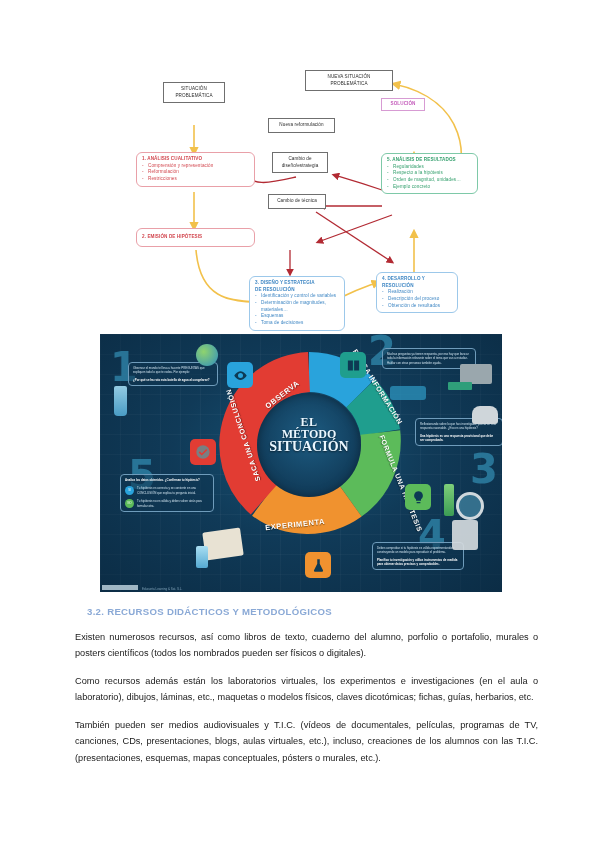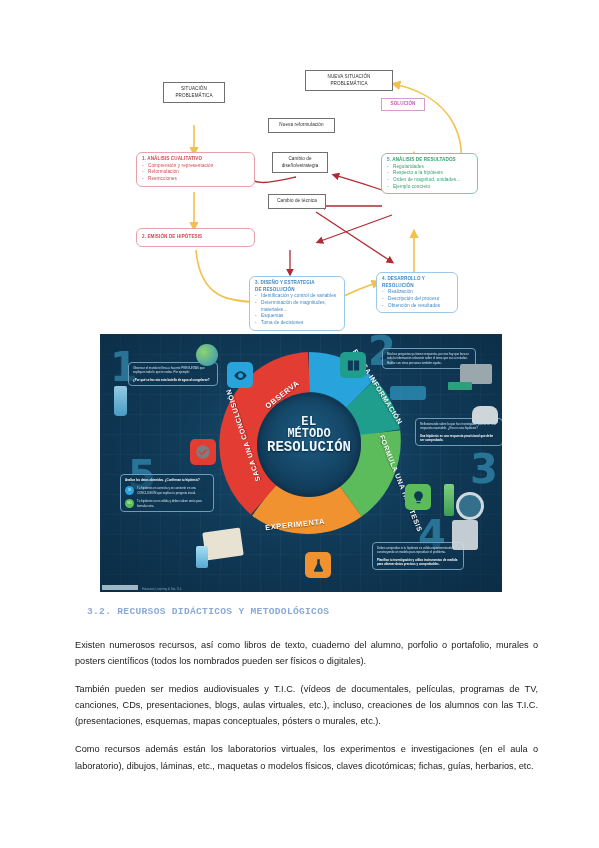--- a/index.html
+++ b/index.html
@@ -50,37 +50,37 @@
            color:#cfe3ef;font-size:2.9px;line-height:1.5;}
   .callout b{color:#ffffff;}
   .iconbox{position:absolute;width:26px;height:26px;border-radius:5px;
            display:flex;align-items:center;justify-content:center;
            font-size:14px;color:#fff;}
   .ring{position:absolute;left:116px;top:18px;width:186px;height:186px;}
   .hub{position:absolute;left:157px;top:59px;width:104px;height:104px;
        border-radius:50%;background:radial-gradient(circle at 50% 42%,#1d5c82 0%,#123f5e 62%,#0e3350 100%);
        box-shadow:0 0 10px rgba(0,0,0,.35) inset;}
   .hub-t{position:absolute;left:0;right:0;top:26px;text-align:center;
-         color:#eaf7ff;font-weight:bold;font-family:Liberation Mono, monospace;
+         color:#eaf7ff;font-weight:bold;font-family:Liberation Serif, serif;
          line-height:1.02;text-shadow:0 1px 2px rgba(0,0,0,.6);}
   .hub-t .l1{font-size:12px;display:block;letter-spacing:.5px;}
   .hub-t .l2{font-size:12px;display:block;letter-spacing:0px;}
   .hub-t .l3{font-size:14px;display:block;letter-spacing:0px;}
   .seg-label{position:absolute;color:#ffffff;font-weight:bold;
              font-size:7.5px;letter-spacing:.6px;white-space:nowrap;
              text-shadow:0 1px 1px rgba(0,0,0,.45);}
   .footbar{position:absolute;left:2px;bottom:2px;height:5px;width:36px;
            background:#9fb6c4;}
   .footcap{position:absolute;left:42px;bottom:1px;color:#7fa2b8;font-size:3px;}
   .deco{position:absolute;border-radius:3px;}
 
   
   .textcol{position:absolute;left:63px;top:606px;width:475px;}
-  h3.sec{margin:0 0 20px 24px;color:#8aa9d6;font-size:9.6px;
-         font-family:Liberation Mono, monospace;font-weight:bold;
+  h3.sec{margin:0 0 12px 24px;color:#8aa9d6;font-size:9.6px;
+         font-family:Liberation Sans, sans-serif;font-weight:bold;
          letter-spacing:.3px;}
   p.para{margin:0 0 12px 12px;color:#1a1a1a;font-size:9.2px;line-height:1.75;
          text-align:justify;font-family:"Liberation Sans",sans-serif;}
 </style>
 </head>
 <body>
 
 <div class="page">
 
   <div class="diagram">
@@ -200,21 +200,21 @@
         <path d="M164.3,80.5 A73,73 0 0,1 134,148.3" stroke="#5cbb5a"></path>
         <path d="M134,148.3 A73,73 0 0,1 48,147.6" stroke="#f0922f"></path>
         <path d="M48,147.6 A73,73 0 0,1 93,20" stroke="#e23c33"></path>
       </g>
     </svg>
 
     <div class="hub"></div>
     <div class="hub-t" style="left:157px;width:104px;top:82px;">
       <span class="l1">EL</span>
       <span class="l2">MÉTODO</span>
-      <span class="l3">RESOLUCIÓN</span>
+      <span class="l3">SITUACIÓN</span>
     </div>
 
     <div class="seg-label" style="left:162px;top:56px;transform:rotate(-38deg);">OBSERVA</div>
     <div class="seg-label" style="left:238px;top:42px;transform:rotate(58deg);width:70px;text-align:center;font-size:7px;line-height:1.1;">BUSCA INFORMACIÓN</div>
     <div class="seg-label" style="left:258px;top:132px;transform:rotate(68deg);width:74px;text-align:center;font-size:7px;line-height:1.1;">FORMULA UNA HIPÓTESIS</div>
     <div class="seg-label" style="left:165px;top:186px;transform:rotate(-6deg);">EXPERIMENTA</div>
     <div class="seg-label" style="left:110px;top:108px;transform:rotate(-108deg);width:74px;text-align:center;font-size:7px;line-height:1.1;">SACA UNA CONCLUSIÓN</div>
 
     <div class="iconbox" style="left:127px;top:28px;background:#29a3dc;">
       <svg width="15" height="15" viewBox="0 0 24 24" fill="#0d3a54">
@@ -283,17 +283,17 @@
     <div class="deco" style="left:372px;top:72px;width:26px;height:18px;background:#cfd6da;border-radius:8px 8px 3px 3px;"></div>
     <div class="deco" style="left:290px;top:52px;width:36px;height:14px;background:#2b8fb8;border-radius:3px;opacity:.8;"></div>
 
     <div class="footbar"></div>
     <div class="footcap">Eduxunta Learning &amp; Sat. S.L.</div>
   </div>
 
   <div class="textcol">
     <h3 class="sec">3.2.   RECURSOS DIDÁCTICOS Y METODOLÓGICOS</h3>
     <p class="para">Existen numerosos recursos, así como libros de texto, cuaderno del alumno, porfolio o portafolio, murales o posters científicos (todos los nombrados pueden ser físicos o digitales).</p>
+    <p class="para">Como recursos además están los laboratorios virtuales, los experimentos e investigaciones (en el aula o laboratorio), dibujos, láminas, etc., maquetas o modelos físicos, claves dicotómicas; fichas, guías, herbarios, etc.</p>
     <p class="para">También pueden ser medios audiovisuales y T.I.C. (vídeos de documentales, películas, programas de TV, canciones, CDs, presentaciones, blogs, aulas virtuales, etc.), incluso, creaciones de los alumnos con las T.I.C. (presentaciones, esquemas, mapas conceptuales, pósters o murales, etc.).</p>
-    <p class="para">Como recursos además están los laboratorios virtuales, los experimentos e investigaciones (en el aula o laboratorio), dibujos, láminas, etc., maquetas o modelos físicos, claves dicotómicas; fichas, guías, herbarios, etc.</p>
   </div>
 
 </div>
 
 </body></html>

